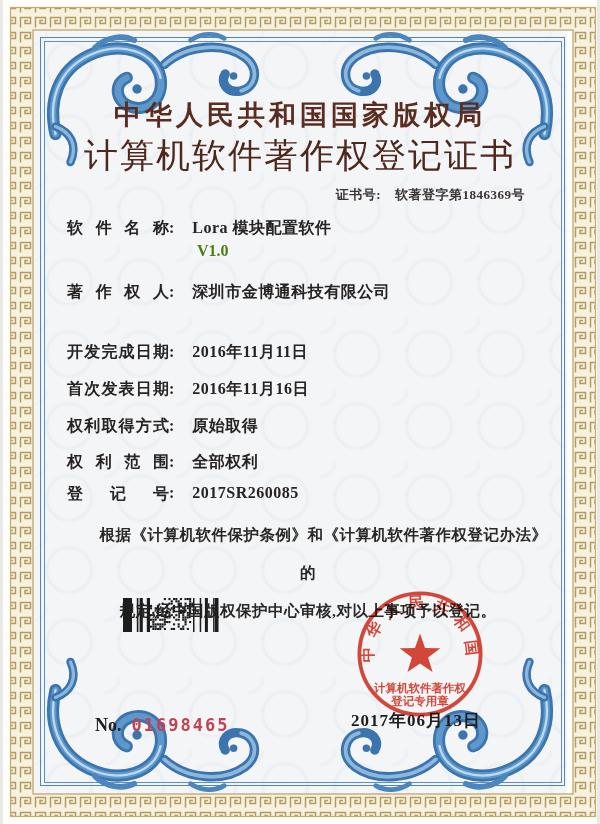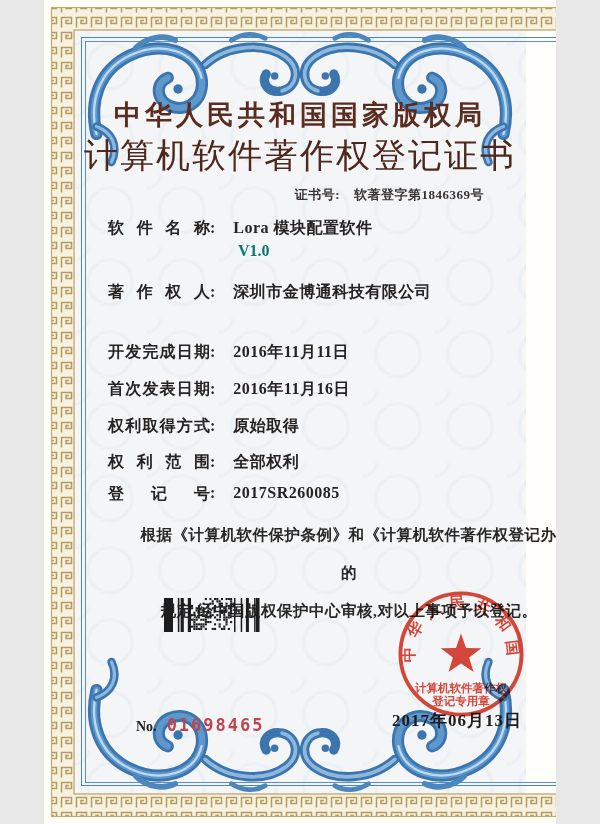--- a/index.html
+++ b/index.html
@@ -1,17 +1,17 @@
 <!DOCTYPE html>
 <html><head>
 <meta charset="utf-8">
 <style>
   html,body{margin:0;padding:0;background:#e8e8e8;}
   .page{
-    position:relative;width:512px;height:824px;margin:0 auto;
+    position:relative;width:594px;height:824px;margin:0 auto;
     background:#fffefa;overflow:hidden;
     font-family:"Liberation Serif","DejaVu Serif",serif;
   }
   
   .inner-bg{
     position:absolute;left:30px;top:30px;right:30px;bottom:30px;
     background-color:#f3f5f7;
     background-image:
       radial-gradient(circle 26px at 36px 36px, rgba(255,255,255,0) 20px, rgba(120,150,180,0.07) 22px, rgba(120,150,180,0) 25px),
       radial-gradient(circle 18px at 0px 0px, rgba(255,255,255,0) 12px, rgba(140,160,185,0.06) 14px, rgba(140,160,185,0) 17px);
@@ -46,41 +46,41 @@
   }
   .certno .gap{display:inline-block;width:14px;}
 
   .frow{position:absolute;left:64px;font-size:16px;color:#262322;white-space:nowrap;}
   .flabel{
     display:inline-block;width:102px;font-weight:bold;
     text-align:justify;text-align-last:justify;vertical-align:top;
   }
   .fcolon{font-weight:bold;margin-right:18px;}
   .fvalue{font-weight:600;letter-spacing:0.5px;text-align:center;}
-  .fvalue2{position:absolute;left:194px;top:242px;font-size:16px;font-weight:600;color:#0f766e;}
+  .fvalue2{position:absolute;left:194px;top:242px;font-size:16px;font-weight:600;color:#4d7c0f;}
 
   .statement{
     position:absolute;left:62px;top:516px;width:486px;
     font-size:15.5px;line-height:38px;color:#2a2826;font-weight:600;
     letter-spacing:0.5px;
     text-align:center;
   }
   .statement .line1{display:block;text-indent:2em;}
   .statement .line2{display:block;}
 
   .barcode{position:absolute;left:120px;top:598px;}
   .barcode rect{fill:#1d1d1d;}
 
   .seal{position:absolute;left:353px;top:590px;opacity:0.92;mix-blend-mode:multiply;}
   .issue-date{
     position:absolute;left:348px;top:709px;font-size:17px;font-weight:bold;
     color:#1e1c1b;letter-spacing:1px;
   }
   .serial{position:absolute;left:92px;top:715px;white-space:nowrap;}
-  .serial .no{font-size:14px;font-weight:bold;color:#20201f;margin-right:10px;}
+  .serial .no{font-size:18px;font-weight:bold;color:#20201f;margin-right:10px;}
   .serial .num{
     font-family:"DejaVu Sans Mono","Liberation Mono",monospace;
     font-size:17px;font-weight:bold;color:#bf4350;letter-spacing:2px;
   }
 </style>
 </head>
 <body>
 
 <div class="page">
 

